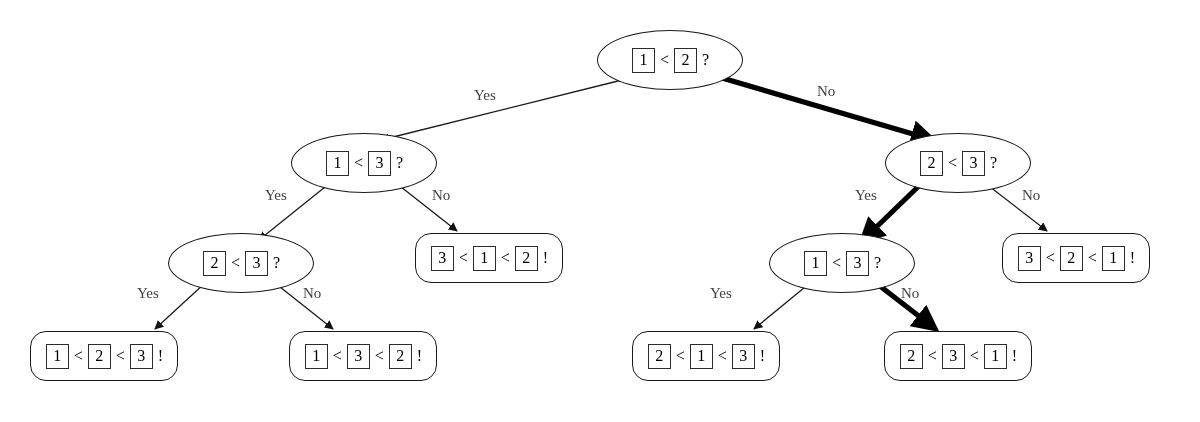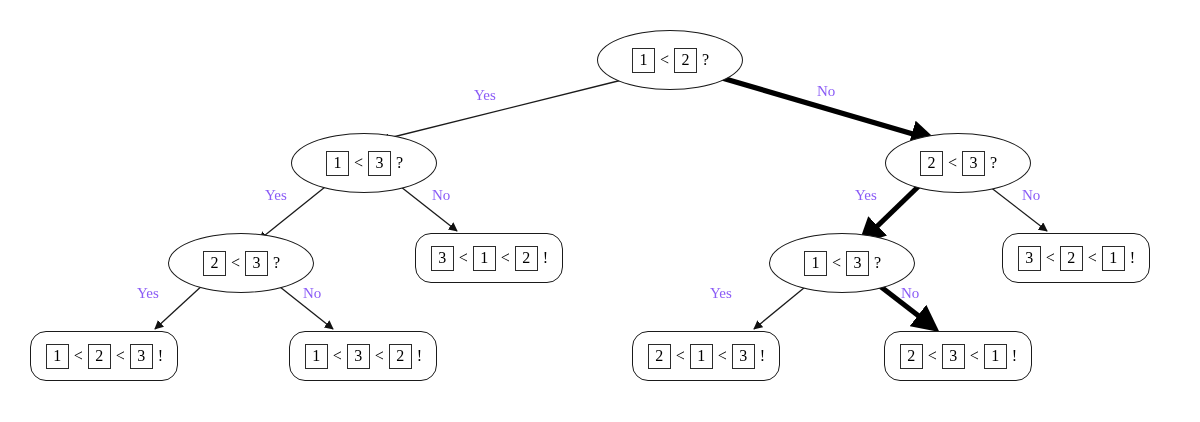--- a/index.html
+++ b/index.html
@@ -65,21 +65,21 @@
   }
   .expr .term {
     padding-left: 4px;
     font-size: 16px;
   }
 
   
   .edge-label {
     position: absolute;
     font-size: 15px;
-    color: #8b5cf6;
+    color: #404040;
     background: transparent;
     white-space: nowrap;
   }
 </style>
 </head>
 <body>
 
 <div id="canvas">
 
   <svg id="edges" viewBox="0 0 1200 422" xmlns="http://www.w3.org/2000/svg">

